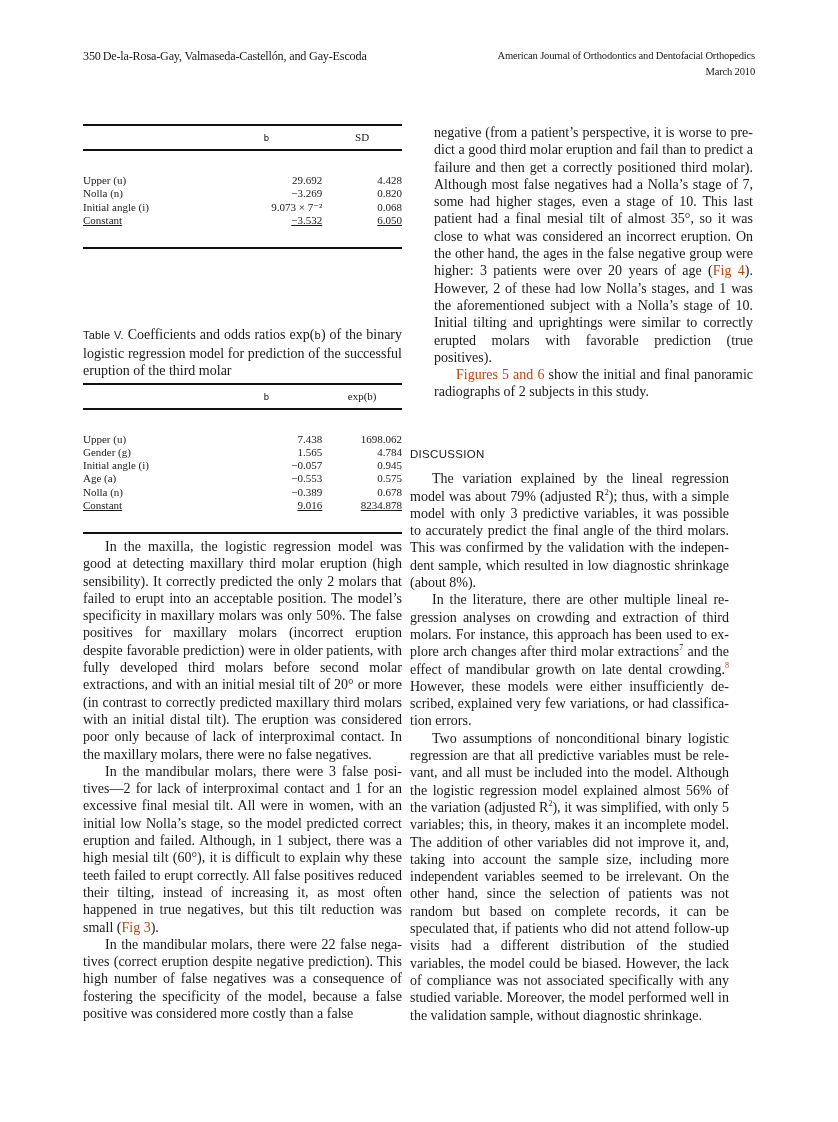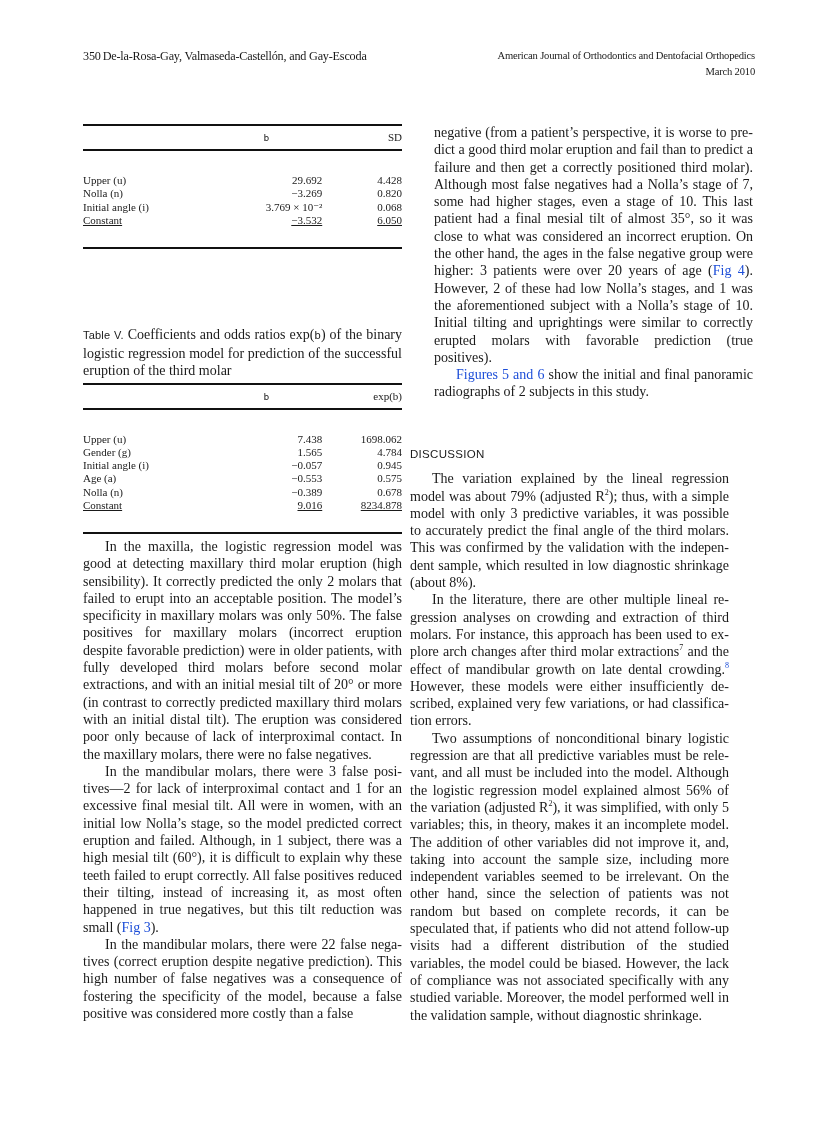--- a/index.html
+++ b/index.html
@@ -24,38 +24,38 @@
       margin: 0 0 3px 0;
     }
     .tcaption .tlabel {
       font-family: "Liberation Sans", "DejaVu Sans", sans-serif;
       font-size: 11px; letter-spacing: 0.2px;
     }
     .tcaption .mono { font-family: "DejaVu Sans Mono", "Liberation Mono", monospace; font-size: 11px; }
 
     table.dt { width: 100%; border-collapse: collapse; font-size: 11px; line-height: 13.2px; }
     table.dt thead th {
-      font-weight: normal; padding: 5px 0 5px 0; text-align: right;
+      font-weight: normal; padding: 5px 0 5px 0; 
     }
     table.dt thead tr { border-top: 2px solid #111; border-bottom: 2px solid #111; }
     table.dt thead th.b { text-align: center; font-family: "DejaVu Sans Mono", "Liberation Mono", monospace; font-size: 9.5px; }
     table.dt tbody tr:first-child td { padding-top: 23px; }
     table.dt tbody tr:last-child td { padding-bottom: 20px; text-decoration: underline; }
     table.dt tbody { border-bottom: 2px solid #111; }
     table.dt td { padding: 0; }
     table.dt td.var { text-align: left; width: 40%; }
     table.dt td.b { text-align: right; width: 35%; }
     table.dt td.r { text-align: right; width: 25%; }
 
     .table5-wrap { position: absolute; left: 83px; top: 326px; width: 319px; }
 
     .body-text { font-size: 14px; line-height: 17.3px; text-align: justify; hyphens: manual; }
     .body-text p { margin: 0; text-indent: 22px; }
     .body-text p.noindent { text-indent: 0; }
-    .link { color: #1d4ed8; }
+    .link { color: #c2410c; }
     sup { font-size: 8px; line-height: 0; vertical-align: super; }
     .section-head {
       font-family: "Liberation Sans", "DejaVu Sans", sans-serif;
       font-size: 11.5px; letter-spacing: 0.3px; margin: 0 0 7px 0;
     }
     .left-body { position: absolute; left: 83px; top: 538px; width: 319px; }
     .right-body-1 { position: absolute; left: 434px; top: 124px; width: 319px; }
     .right-body-2 { position: absolute; left: 410px; top: 446px; width: 319px; }
   </style>
 </head>
@@ -86,21 +86,21 @@
         <td class="b">29.692</td>
         <td class="r">4.428</td>
       </tr>
       <tr>
         <td class="var">Nolla (n)</td>
         <td class="b">−3.269</td>
         <td class="r">0.820</td>
       </tr>
       <tr>
         <td class="var">Initial angle (i)</td>
-        <td class="b">3.769 × 10⁻²</td>
+        <td class="b">9.073 × 7⁻²</td>
         <td class="r">0.068</td>
       </tr>
       <tr>
         <td class="var">Constant</td>
         <td class="b">−3.532</td>
         <td class="r">6.050</td>
       </tr>
     </tbody>
   </table>
 </div>

